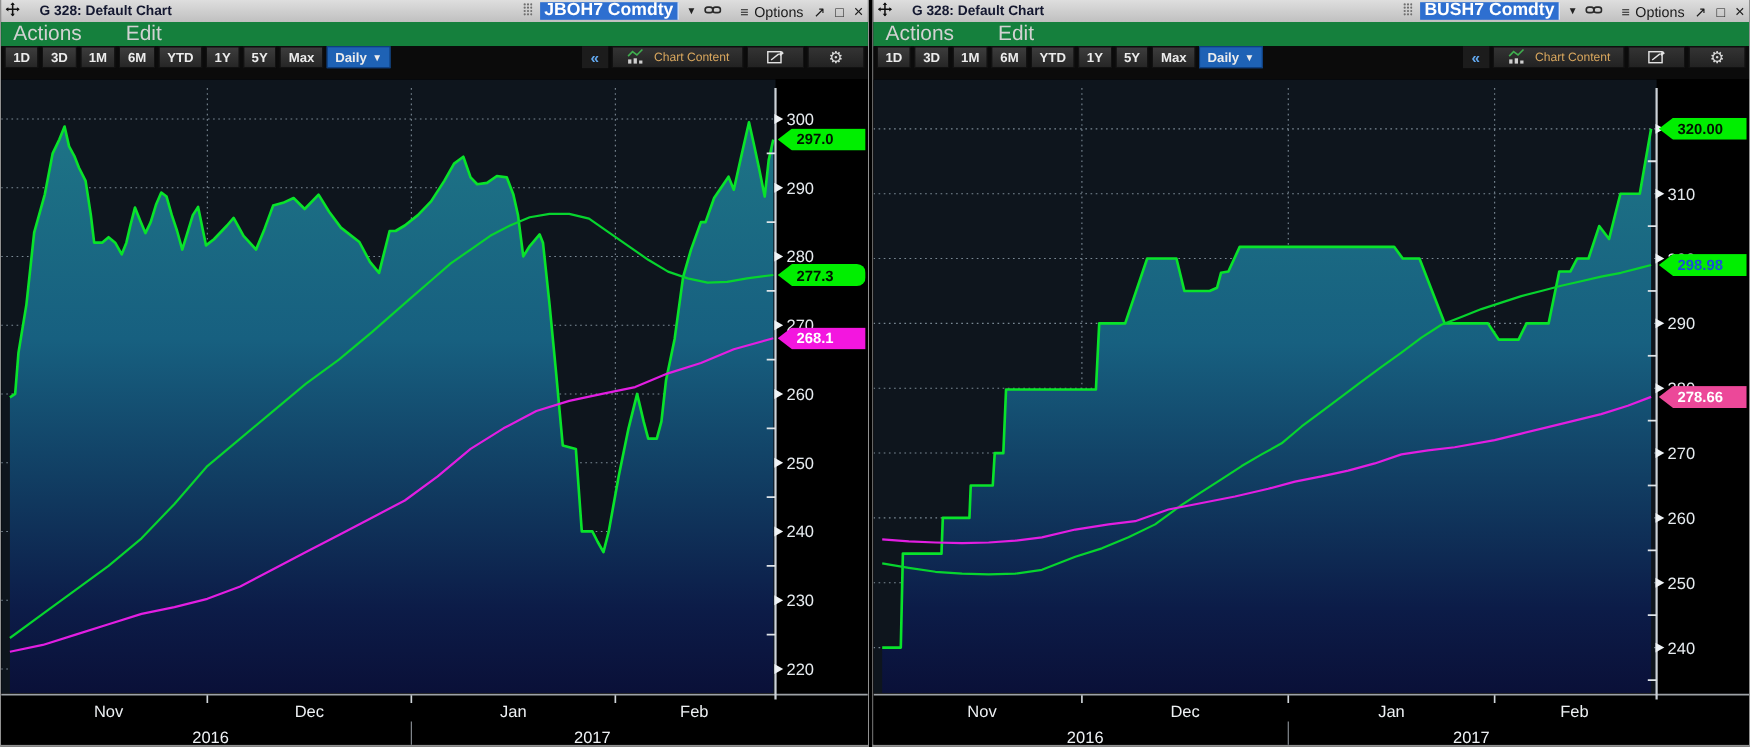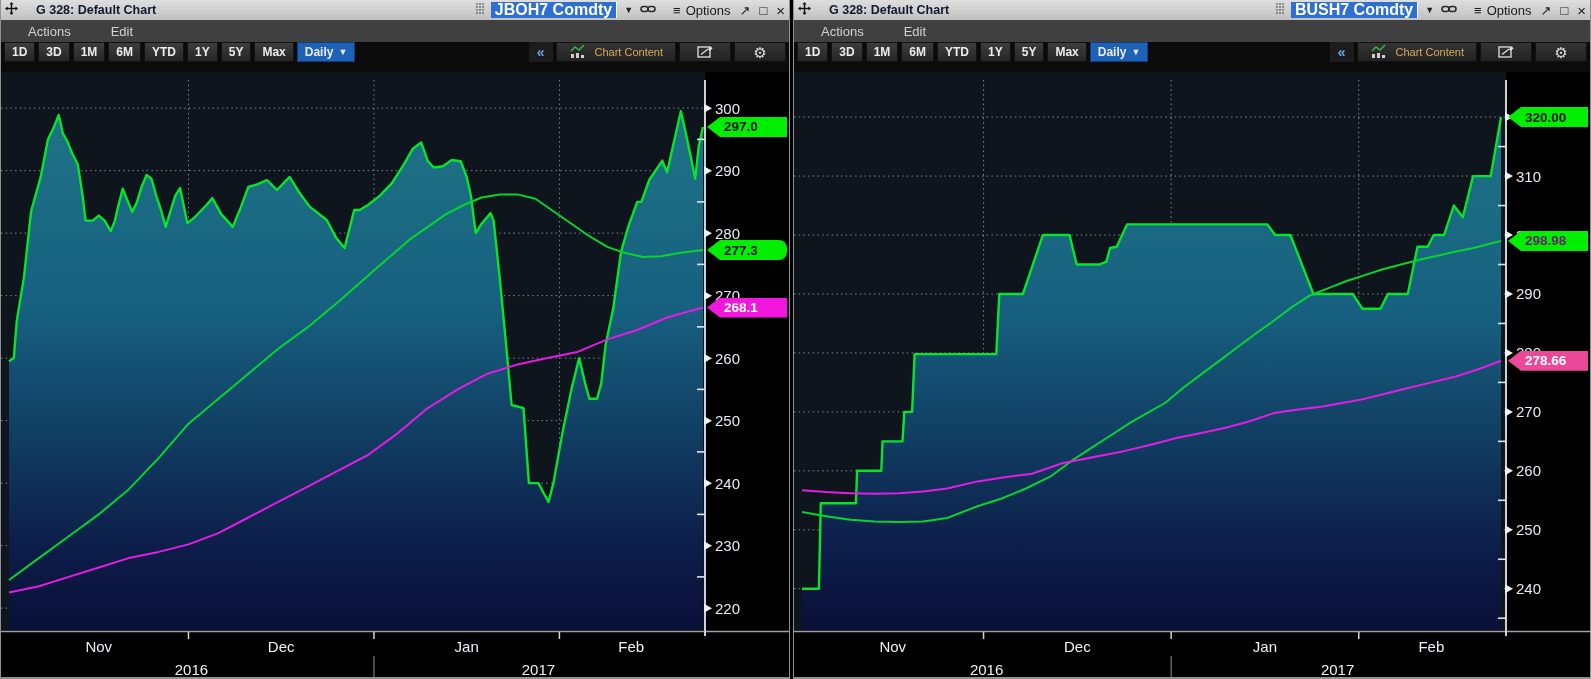--- a/index.html
+++ b/index.html
@@ -12,22 +12,22 @@
 .panel.second{width:798px}
 .titlebar{height:20px;background:linear-gradient(#dedede,#c0c0c0);display:flex;align-items:center;
   padding:0 4px;color:#141830;font-size:12.5px;font-weight:700;flex:0 0 auto;gap:6px}
 .tb-title{margin-left:12px;white-space:nowrap}
 .tb-right{margin-left:auto;display:flex;align-items:center;gap:7px}
 .ticker{background:#2e6fd0;color:#fff;padding:0 4px;height:16px;line-height:16px;font-size:16px;
   font-weight:700;white-space:nowrap;border-right:1px solid #fff}
 .dd-arrow{font-size:9px;color:#222;font-weight:400}
 .win-cluster{display:flex;align-items:center;gap:9px;color:#1a1a1a;font-weight:400;font-size:13px;margin-left:10px}
 .opt{display:flex;align-items:center;gap:5px;font-size:13px;color:#1a1a1a;font-weight:400}
-.menubar{height:22px;background:#404040;display:flex;align-items:center;padding-left:27px;gap:40px;
-  color:#d2d2d2;font-size:13px;flex:0 0 auto}
+.menubar{height:22px;background:#15803d;display:flex;align-items:center;padding-left:11px;gap:40px;
+  color:#d2d2d2;font-size:19px;flex:0 0 auto}
 .toolbar{height:30px;background:#0b0b0b;display:flex;align-items:flex-start;gap:3px;padding:0 3px;flex:0 0 auto}
 .rbtn{height:20px;padding:0 7px;background:linear-gradient(#3d3d3d,#262626);border:1px solid #121212;
   color:#ececec;font-size:12px;font-weight:700;display:flex;align-items:center;cursor:default}
 .rbtn.daily{background:#1e62b5;border-color:#0d3e7d;gap:5px}
 .rbtn.daily .dd{font-size:9px}
 .tb-spacer{flex:1}
 .collapse-btn{height:20px;padding:0 8px;background:#1c1c1c;color:#62a8ef;font-size:14px;font-weight:700;
   display:flex;align-items:center}
 .cc-btn{height:20px;padding:0 12px;background:linear-gradient(#343434,#222);border:1px solid #121212;
   color:#d9a75e;font-size:11px;display:flex;align-items:center;gap:8px}
@@ -379,17 +379,17 @@
           <line x1="564.7586206896552" x2="564.7586206896552" y1="560" y2="567" stroke="#d0d5da" stroke-width="1.5"></line>
           <text x="98.77586206896552" y="580" font-size="15" fill="#eef1f4" text-anchor="middle" font-family="Liberation Sans, sans-serif">Nov</text>
           <text x="283.35344827586204" y="580" font-size="15" fill="#eef1f4" text-anchor="middle" font-family="Liberation Sans, sans-serif">Dec</text>
           <text x="470.9568965517241" y="580" font-size="15" fill="#eef1f4" text-anchor="middle" font-family="Liberation Sans, sans-serif">Jan</text>
           <text x="637.3793103448276" y="580" font-size="15" fill="#eef1f4" text-anchor="middle" font-family="Liberation Sans, sans-serif">Feb</text>
           <text x="192.57758620689654" y="603" font-size="15" fill="#eef1f4" text-anchor="middle" font-family="Liberation Sans, sans-serif">2016</text>
           <text x="543.5775862068966" y="603" font-size="15" fill="#eef1f4" text-anchor="middle" font-family="Liberation Sans, sans-serif">2017</text>
           <line x1="377.1551724137931" x2="377.1551724137931" y1="584" y2="608" stroke="#8f959b" stroke-width="1"></line>
         </svg>
         <div class="tag" style="left: 714px; width: 80px; top: 35.1179px; background: rgb(0, 239, 0); color: rgb(0, 20, 0);">320.00</div>
-        <div class="tag" style="left: 714px; width: 80px; top: 158.917px; background: rgb(0, 239, 0); color: #701a75;">298.98</div>
+        <div class="tag" style="left: 714px; width: 80px; top: 158.917px; background: rgb(0, 239, 0); color: #1d4ed8;">298.98</div>
         <div class="tag" style="left: 714px; width: 80px; top: 278.825px; background: #ec4899; color: rgb(255, 255, 255);">278.66</div>
       </div>
   </div>
 </div>
 
 </body></html>

